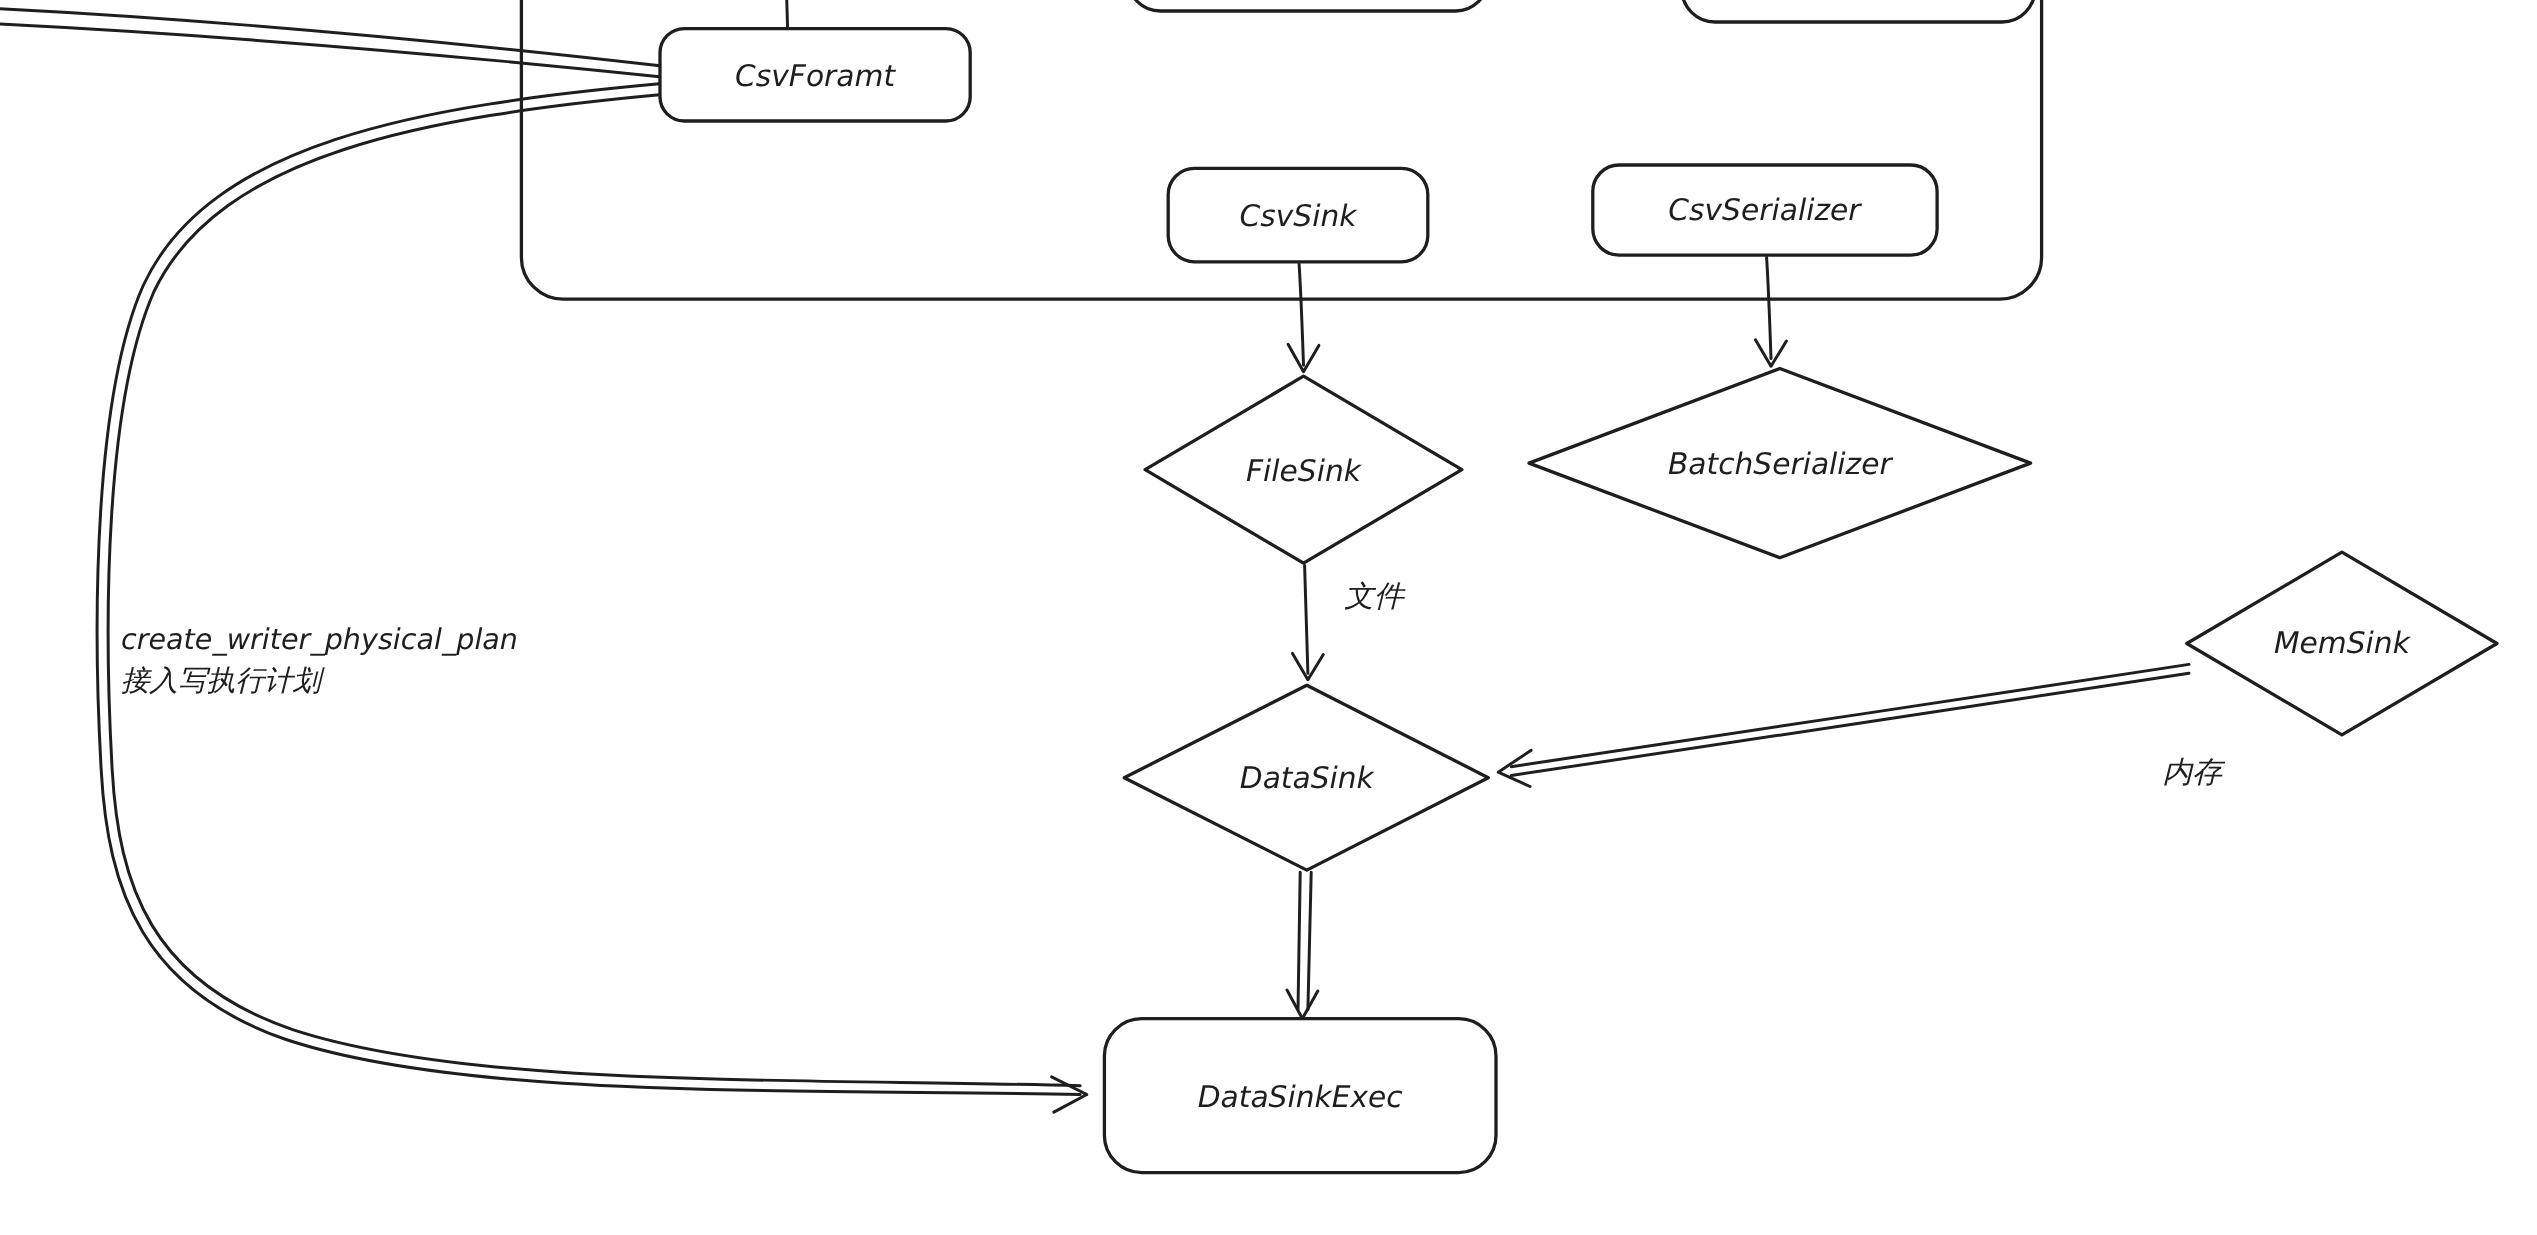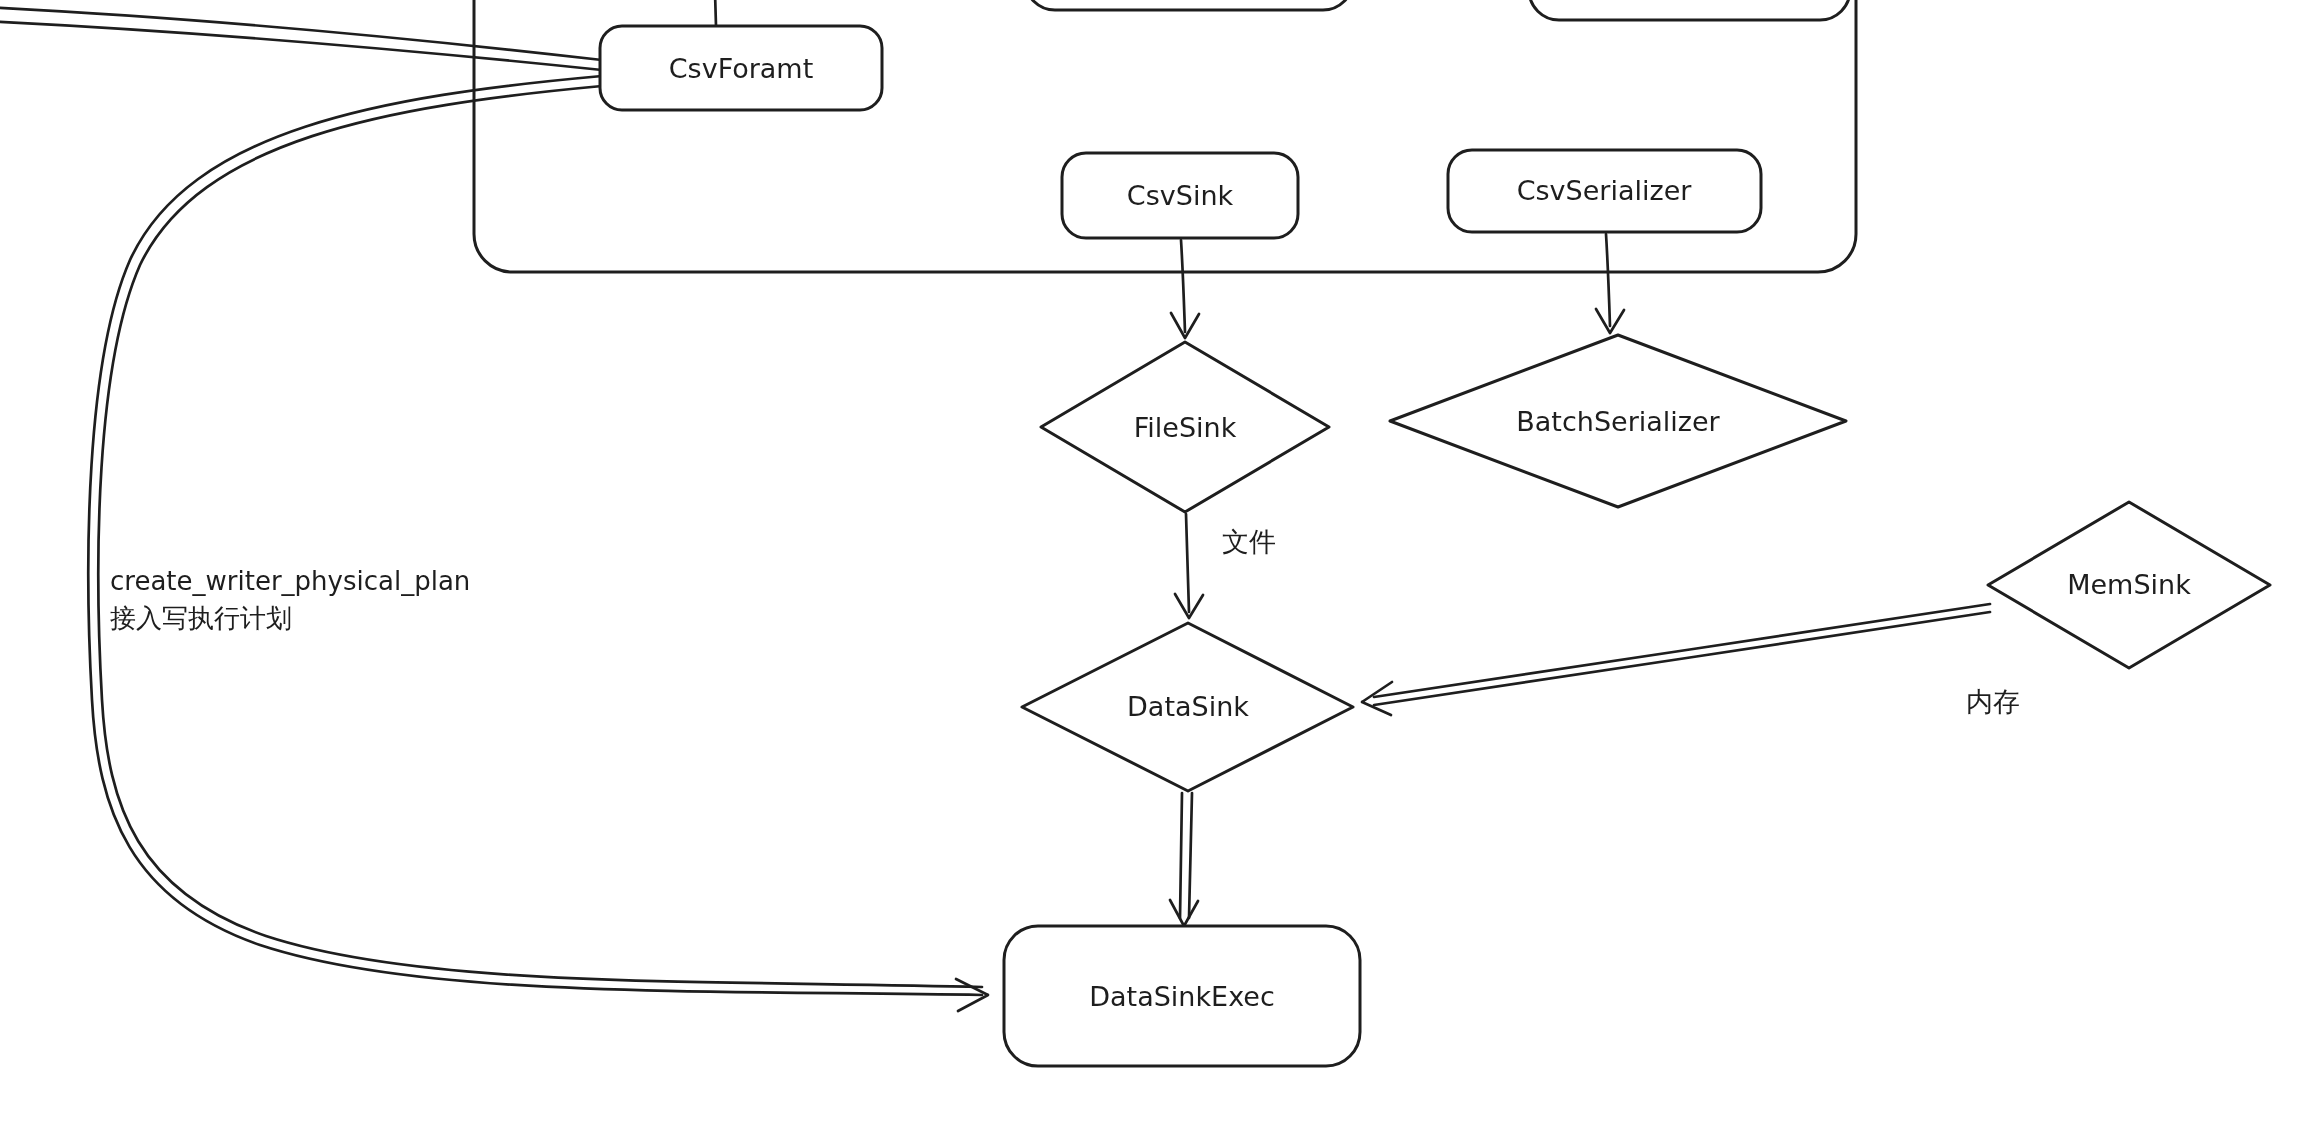--- a/index.html
+++ b/index.html
@@ -2,20 +2,21 @@
 <html><head>
 <meta charset="utf-8">
 <style>
   html,body{margin:0;padding:0;background:#ffffff;}
   .canvas{
     position:relative;
     width:2306px;height:1123px;
     background:#ffffff;
     overflow:hidden;
     font-family:"DejaVu Sans",sans-serif;
+    font-style:italic;
   }
   .canvas svg{position:absolute;left:0;top:0;}
   svg text{
     fill:#1e1e1e;
     font-family:"DejaVu Sans",sans-serif;
   }
   .node-label{font-size:27px;text-anchor:middle;}
   .edge-label{font-size:27px;text-anchor:middle;}
   .note-label{font-size:26px;}
   .shape{fill:#ffffff;stroke:#1e1e1e;stroke-width:3;stroke-linejoin:round;}

